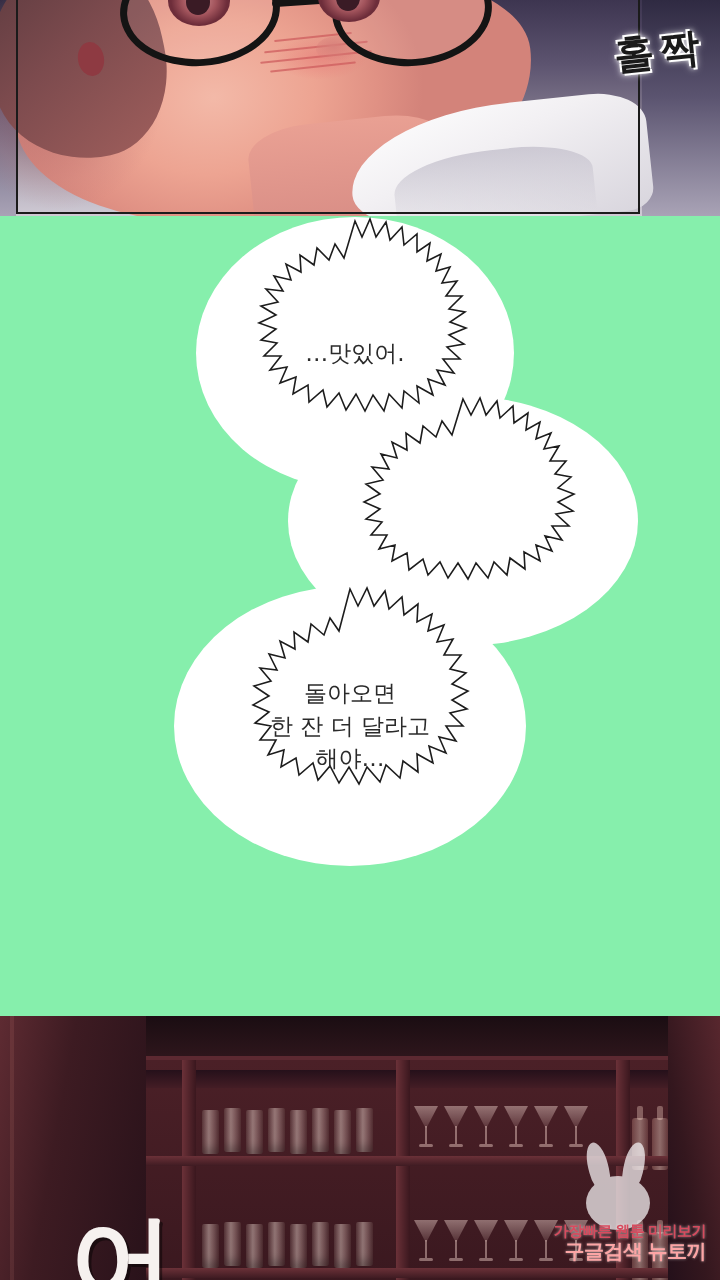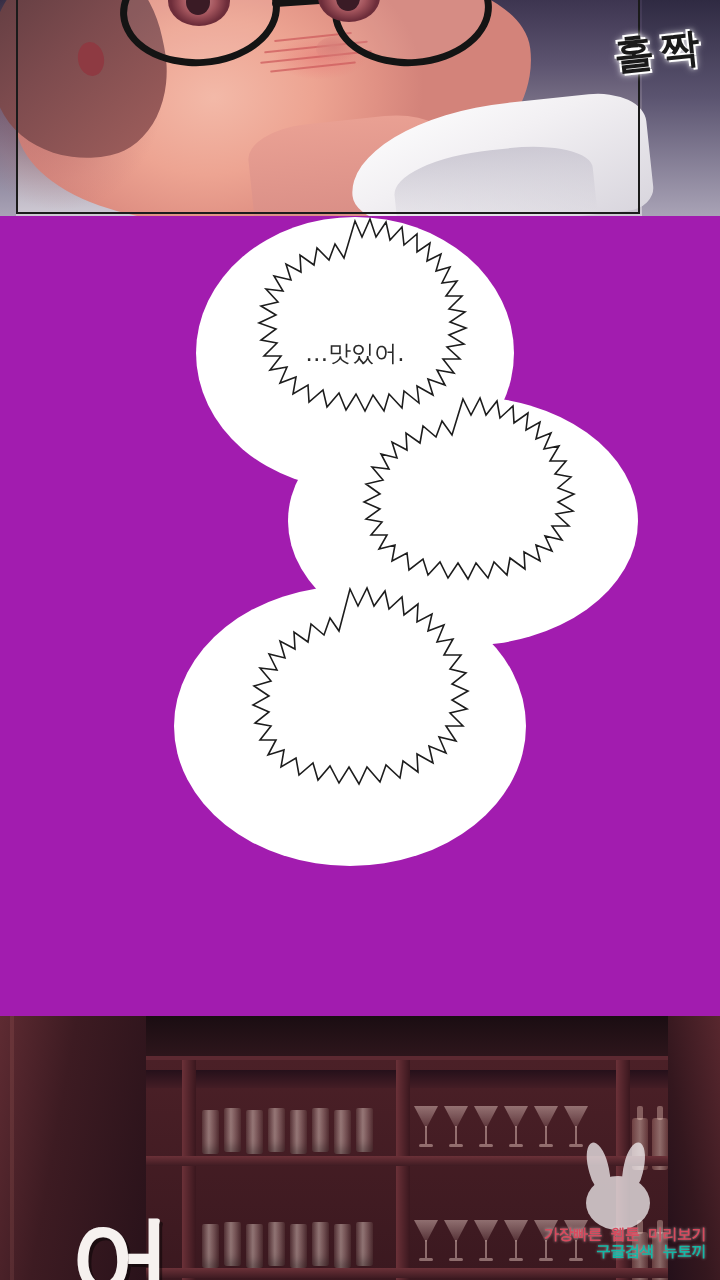--- a/index.html
+++ b/index.html
@@ -252,21 +252,21 @@
     text-shadow: 0 0 5px #fff, 0 0 9px #fff, 2px 2px 0 #fff, -2px -2px 0 #fff;
   }
 
   
   .mid {
     position: absolute;
     left: 0;
     top: 216px;
     width: 720px;
     height: 800px;
-    background: #a21caf;
+    background: #86efac;
   }
   .balloon {
     position: absolute;
     background: #ffffff;
     border-radius: 50%;
   }
   .balloon .txt {
     position: absolute;
     left: 0;
     right: 0;
@@ -457,32 +457,32 @@
     border-radius: 50% 50% 40% 40%;
   }
   .wm-bunny .ear.l { left: 22px; transform: rotate(-14deg); }
   .wm-bunny .ear.r { left: 58px; transform: rotate(12deg); }
   .wm-text {
     position: absolute;
     right: 0;
     bottom: 4px;
     text-align: right;
     line-height: 1.12;
-    font-family: Liberation Mono, monospace;
+    font-family: Liberation Sans, sans-serif;
     font-weight: bold;
   }
   .wm-line1 {
     color: #d74b5e;
     font-size: 15px;
     letter-spacing: -0.5px;
     text-shadow: 0 0 3px rgba(255,255,255,0.55);
   }
   .wm-line2 {
-    color: #14b8a6;
-    font-size: 15px;
+    color: #fca5a5;
+    font-size: 20px;
     letter-spacing: -0.5px;
     text-shadow: 0 0 3px rgba(255,255,255,0.55);
   }
 </style>
 </head>
 <body>
 
 <div class="page">
 
   <div class="panel-top">
@@ -562,20 +562,23 @@
           <path fill="#ffffff" stroke="#1d1d1d" stroke-width="1.6" d="
             M176 3 L184 20 L193 2 L200 20 L211 5 L215 23 L228 11 L230 29 L244 18 L243 36 L258 28
             L254 45 L270 39 L263 56 L279 53 L270 69 L287 69 L276 83 L292 87 L278 98 L294 105 L278 114
             L293 123 L276 127 L289 140 L272 140 L282 155 L265 151 L272 167 L255 160 L259 177 L243 168
             L244 186 L229 175 L226 192 L212 179 L206 196 L193 181 L185 198 L175 181 L165 197 L156 180
             L144 194 L139 177 L125 189 L122 172 L107 181 L110 164 L94 169 L102 154 L86 154 L97 140
             L81 137 L95 126 L79 119 L95 110 L80 100 L97 95 L86 82 L103 84 L95 68 L111 72 L106 55
             L121 63 L120 46 L134 56 L137 38 L150 49 L156 32 L165 45 Z"></path>
         </svg>
       </div>
+      <div class="txt">돌아오면
+한 잔 더 달라고
+해야…</div>
     </div>
 
   </div>
 
   <div class="panel-bottom">
     <div class="bar-bg"></div>
     <div class="bar-wall-left"></div>
     <div class="bar-wall-right"></div>
 
     <div class="shelf-unit">

